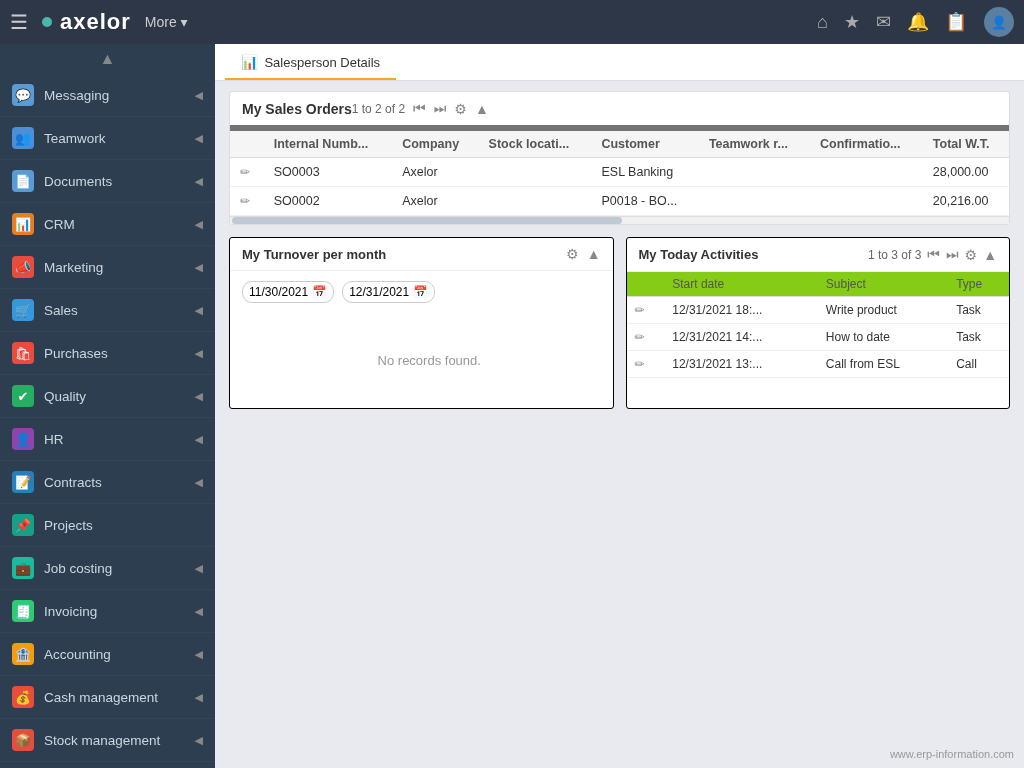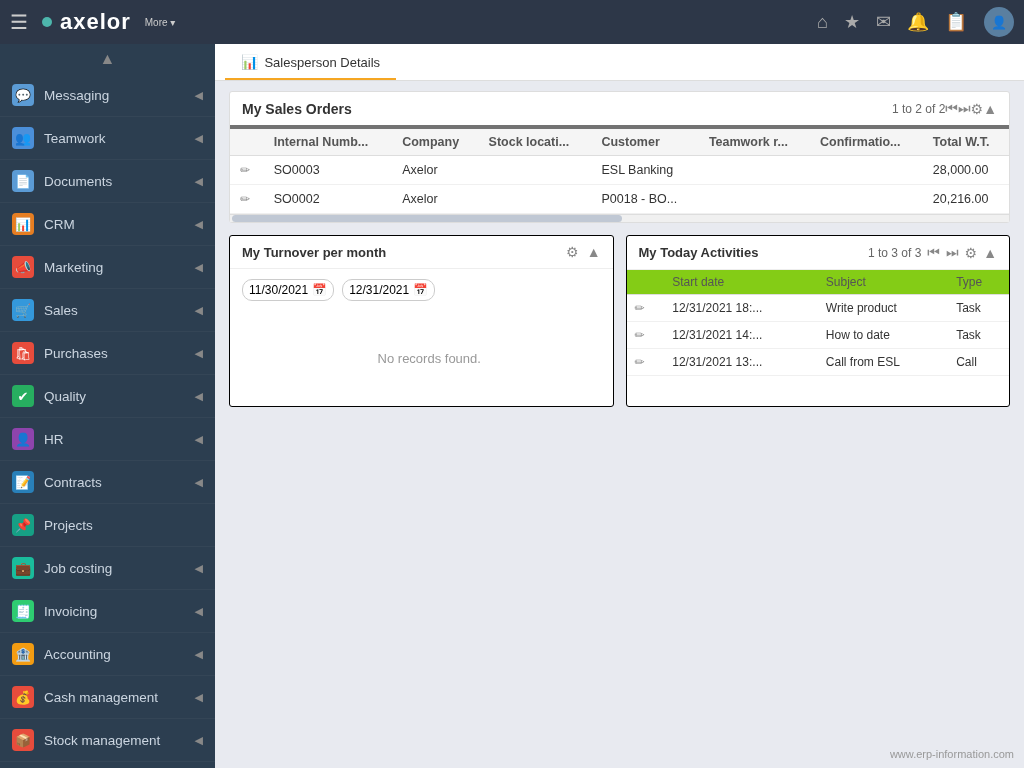--- a/index.html
+++ b/index.html
@@ -33,21 +33,21 @@
       margin-right: 2px;
     }
     .hamburger {
       color: #ccc;
       font-size: 20px;
       cursor: pointer;
       margin-right: 4px;
     }
     .more-btn {
       color: #ccc;
-      font-size: 10px;
+      font-size: 14px;
       cursor: pointer;
       margin-left: 4px;
     }
     .topnav-spacer { flex: 1; }
     .topnav-icons {
       display: flex;
       align-items: center;
       gap: 16px;
     }
     .topnav-icon {
@@ -147,32 +147,32 @@
     
     .card {
       background: #fff;
       border: 1px solid #ddd;
       border-radius: 3px;
       margin-bottom: 12px;
     }
     .card-header {
       display: flex;
       align-items: center;
-      justify-content: space-between;
       padding: 8px 12px;
-      border-bottom: 4px solid #737373;
+      border-bottom: 6px solid #737373;
     }
     .card-title {
       font-size: 14px;
       font-weight: bold;
       color: #333;
     }
     .card-header-right {
       display: flex;
       align-items: center;
+      gap: 8px;
       font-size: 12px;
       color: #666;
     }
     .card-header-icon {
       cursor: pointer;
       color: #888;
       font-size: 14px;
     }
 
     

